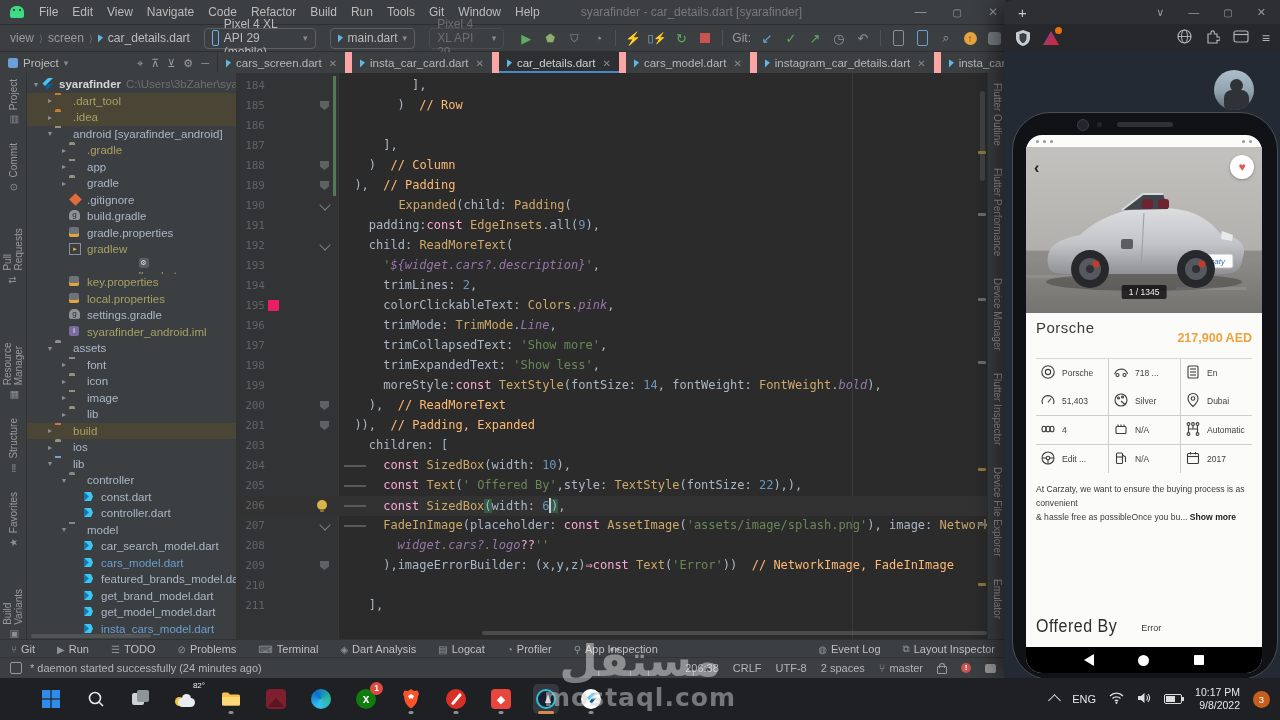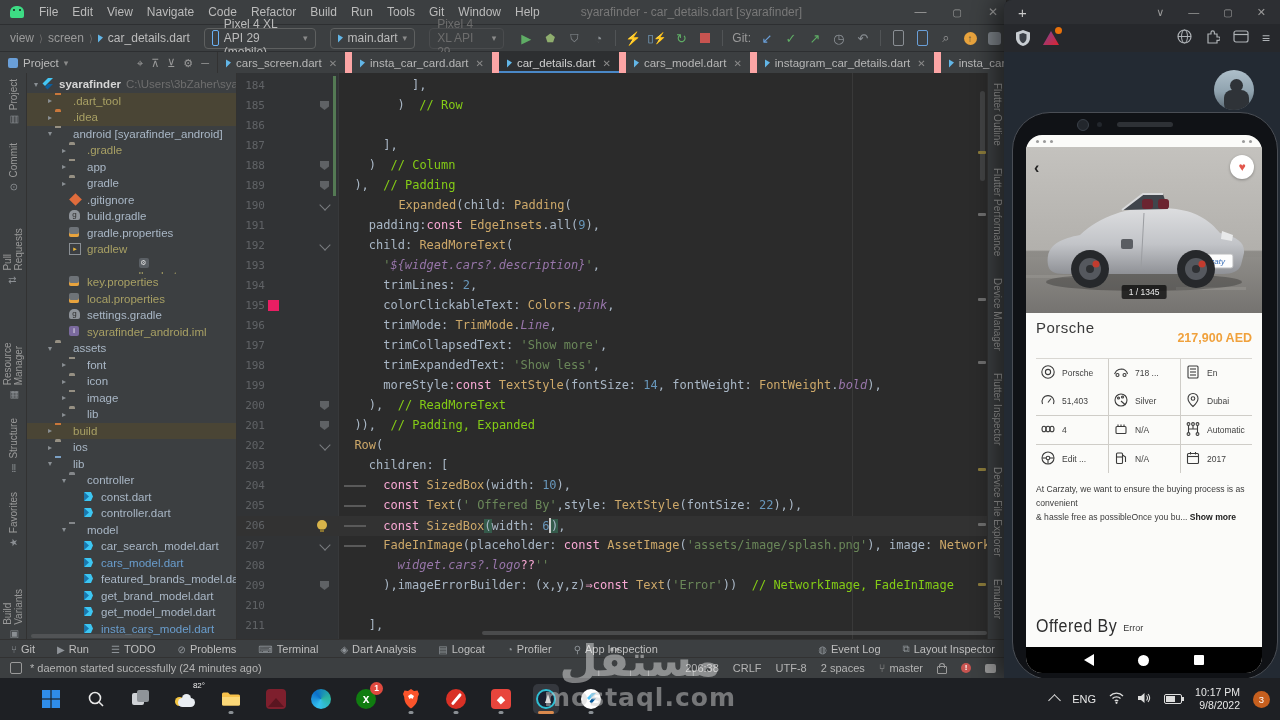--- a/index.html
+++ b/index.html
@@ -63,21 +63,21 @@
   .swatch{position:absolute;left:31px;top:4px;width:11px;height:11px;}
   .chbar{position:absolute;left:96px;top:0;width:3px;height:20px;background:#547a54;}
   .foldc{position:absolute;left:83px;top:5px;width:9px;height:9px;background:#5f6265;clip-path:polygon(0 0,100% 0,100% 62%,50% 100%,0 62%);}
   .foldo{position:absolute;left:84px;top:5px;width:7px;height:7px;border-right:1.6px solid #7a7d80;border-bottom:1.6px solid #7a7d80;transform:rotate(45deg);}
   .bulb{position:absolute;left:80px;top:4px;width:10px;height:10px;border-radius:50%;background:#d8b44a;}
   .bulb::after{content:'';position:absolute;left:3px;top:9px;width:4px;height:3px;background:#8a7430;}
   .fdash{position:absolute;left:107px;top:9px;width:22px;height:1.5px;background:#5a5a5a;}
   .ctext{position:absolute;left:103px;top:2px;white-space:pre;}
   .tk-p{color:#a9b7c6;} .tk-k{color:#f9a8d4;} .tk-c{color:#cda869;}
   .tk-n{color:#6897bb;} .tk-s{color:#6a8759;} .tk-i{color:#9876aa;font-style:italic;}
-  .tk-m{color:#84cc16;} .tk-pm{color:#a9b7c6;background:#345a4a;}
+  .tk-m{color:#fdba74;} .tk-pm{color:#a9b7c6;background:#345a4a;}
   .cr{display:inline-block;width:1.5px;height:15px;background:#cccccc;vertical-align:-3px;}
   .mguide{position:absolute;left:615px;top:0;bottom:0;width:1px;background:#393939;}
   .inspectw{position:absolute;right:14px;top:2px;display:flex;align-items:center;gap:6px;font-size:11px;color:#a9a9a9;}
   .warn-tri{color:#c7a94c;font-size:10px;}
   .ok-chk{color:#5f9e5f;font-weight:bold;}
   .chev{color:#9a9a9a;font-size:9px;}
   .hscroll{position:absolute;left:245px;bottom:5px;width:505px;height:4px;background:#5a5c5e;border-radius:2px;opacity:.65;}
   .vscroll{position:absolute;right:2px;top:18px;width:5px;height:90px;background:#5a5c5e;border-radius:3px;opacity:.5;}
   .smark{position:absolute;right:1px;width:8px;height:2.5px;background:#6e6e6e;border-radius:1px;}
   .smark.y{background:#8a7a3a;}
@@ -123,21 +123,21 @@
   .details{position:relative;padding:6px 10px 0 10px;color:#333;}
   .cartitle{font-size:15px;color:#3a3a3a;letter-spacing:.5px;}
   .price{position:absolute;right:10px;top:18px;color:#f0a13c;font-size:12.5px;font-weight:bold;}
   .specgrid{margin-top:22px;border-top:1px solid #d9d7d2;display:grid;grid-template-columns:1fr 1fr 1fr;}
   .spec{display:flex;align-items:center;gap:6px;padding:5px 2px 5px 4px;font-size:8.5px;color:#3f3f3f;}
   .spec.bl{border-left:1px solid #cfcdc8;}
   .spec.bt{border-top:1px solid #cfcdc8;}
   .spec svg{flex:none;}
   .desc{font-size:8.6px;color:#3a3a3a;margin-top:10px;line-height:1.6;}
   .desc b{color:#222;}
-  .offered{position:absolute;top:482px;left:10px;display:flex;align-items:baseline;gap:6px;}
+  .offered{position:absolute;top:482px;left:10px;display:flex;align-items:baseline;gap:24px;}
   .offered .big{font-size:16px;color:#2e2e2e;transform:scaleY(1.15);letter-spacing:.5px;}
   .offered .err{font-size:9px;color:#3a3a3a;}
   .navbar3{position:absolute;left:0;right:0;bottom:0;height:26px;background:#000;display:flex;align-items:center;justify-content:space-around;padding:0 36px;}
   .nb-back{width:0;height:0;border-top:6px solid transparent;border-bottom:6px solid transparent;border-right:10px solid #fff;}
   .nb-home{width:11px;height:11px;border-radius:50%;background:#fff;}
   .nb-sq{width:10px;height:10px;background:#fff;border-radius:1px;}
   
   #taskbar{position:absolute;left:0;right:0;bottom:0;height:42px;background:#1e2024;display:flex;align-items:center;}
   .ticons{display:flex;align-items:center;gap:19px;margin-left:38px;}
   .tic{position:relative;width:26px;height:30px;display:flex;align-items:center;justify-content:center;}
@@ -620,25 +620,20 @@
             </div>
             <div class="cl">
               <span class="lnum">200</span>
               <span class="foldc"></span>
               <span class="ctext" style="padding-left: 28.8px;"><span class="tk-p">),  </span><span class="tk-m">// ReadMoreText</span></span>
             </div>
             <div class="cl">
               <span class="lnum">201</span>
               <span class="foldc"></span>
               <span class="ctext" style="padding-left: 14.4px;"><span class="tk-p">)),  </span><span class="tk-m">// Padding, Expanded</span></span>
-            </div>
-            <div class="cl">
-              <span class="lnum">202</span>
-              <span class="foldo"></span>
-              <span class="ctext" style="padding-left: 14.4px;"><span class="tk-c">Row</span><span class="tk-p">(</span></span>
             </div>
             <div class="cl">
               <span class="lnum">203</span>
               <span class="ctext" style="padding-left: 28.8px;"><span class="tk-p">children: [</span></span>
             </div>
             <div class="cl">
               <span class="lnum">204</span>
               <span class="fdash"></span>
               <span class="ctext" style="padding-left: 43.2px;"><span class="tk-k">const</span><span class="tk-p"> </span><span class="tk-c">SizedBox</span><span class="tk-p">(width: </span><span class="tk-n">10</span><span class="tk-p">),</span></span>
             </div>

